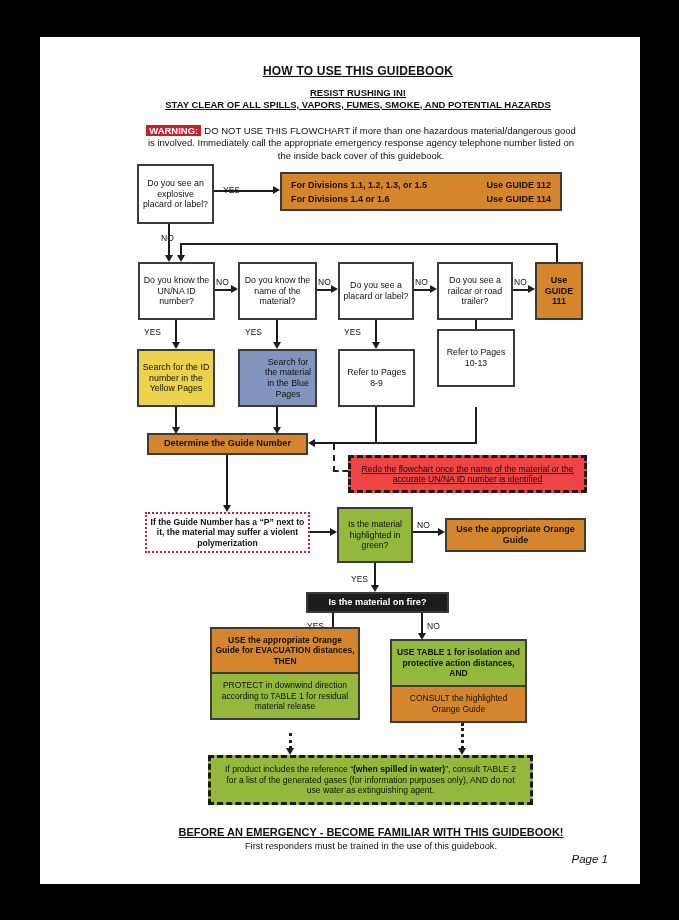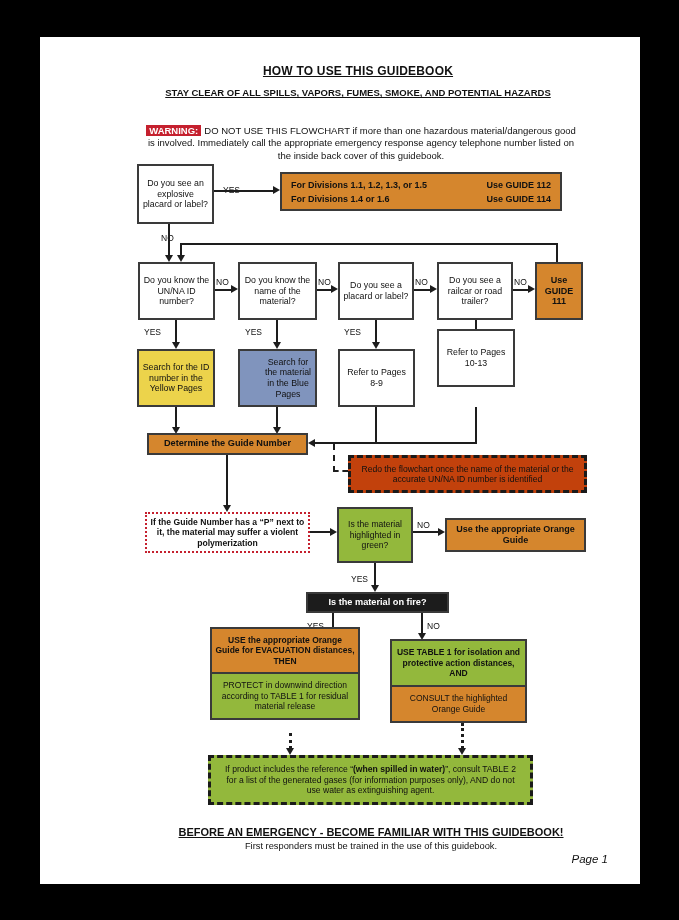--- a/index.html
+++ b/index.html
@@ -20,21 +20,21 @@
   
   .box{position:absolute;box-sizing:border-box;border:2px solid #3a3a3a;background:#fff;
        display:flex;align-items:center;justify-content:center;text-align:center;
        font-size:8.8px;line-height:1.22;padding:1px 3px;}
   .bold{font-weight:bold;}
   .orange{background:#d5862d;}
   .yellow{background:#ecd34b;}
   .blue{background:#8094bd;padding-left:24px;}
   .green{background:#93b83c;}
   .dark{background:#1c1c1c;color:#fff;}
-  .gray-dash{background:#c2410c;border:3px dashed #1a1a1a;}
+  .gray-dash{background:#ef4444;border:3px dashed #1a1a1a;text-decoration:underline;}
   .red-dot{border:2px dotted #c5202e;font-weight:bold;}
   .green-dash{border:3px dashed #1a1a1a;}
 
   .divbox{flex-direction:column;justify-content:center;align-items:stretch;
           font-weight:bold;font-size:9px;padding:2px 9px;}
   .divrow{display:flex;justify-content:space-between;line-height:14px;}
 
   .stack{position:absolute;box-sizing:border-box;border:2px solid #3a3a3a;display:flex;
          flex-direction:column;text-align:center;font-size:8.5px;line-height:1.25;}
   .stack>div{display:flex;align-items:center;justify-content:center;padding:2px 3px;box-sizing:border-box;}
@@ -59,20 +59,21 @@
   .f-page{position:absolute;right:32px;top:816px;font-size:11.5px;font-style:italic;}
 </style>
 </head>
 <body>
 
 <div id="canvas">
  <div class="sheet">
 
   <div class="hdr-title">HOW TO USE THIS GUIDEBOOK</div>
   <div class="hdr-rules">
+    <div>RESIST RUSHING IN!</div>
     <div>STAY CLEAR OF ALL SPILLS, VAPORS, FUMES, SMOKE, AND POTENTIAL HAZARDS</div>
   </div>
   <div class="warning"><span class="warn-label">WARNING:</span><span>DO NOT USE THIS FLOWCHART if more than one hazardous material/dangerous good is involved. Immediately call the appropriate emergency response agency telephone number listed on the inside back cover of this guidebook.</span></div>
 
   <div class="box" style="left:97px;top:127px;width:77px;height:60px;">Do you see an explosive placard or label?</div>
   <div class="lbl" style="left:183px;top:148px;">YES</div>
   <div class="hl" style="left:174px;top:153px;width:60px;"></div>
   <div class="arr r" style="left:233px;top:149px;"></div>
   <div class="box orange divbox" style="left:240px;top:135px;width:282px;height:39px;">
     <div class="divrow">

